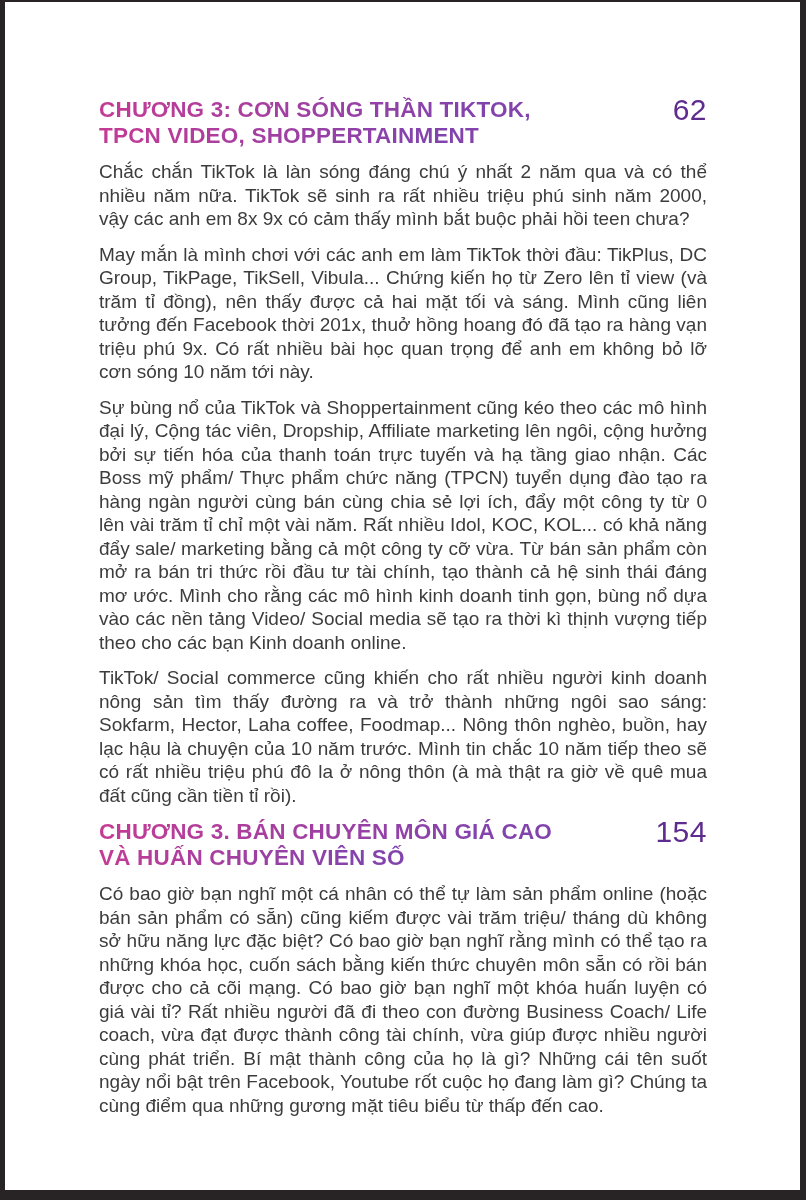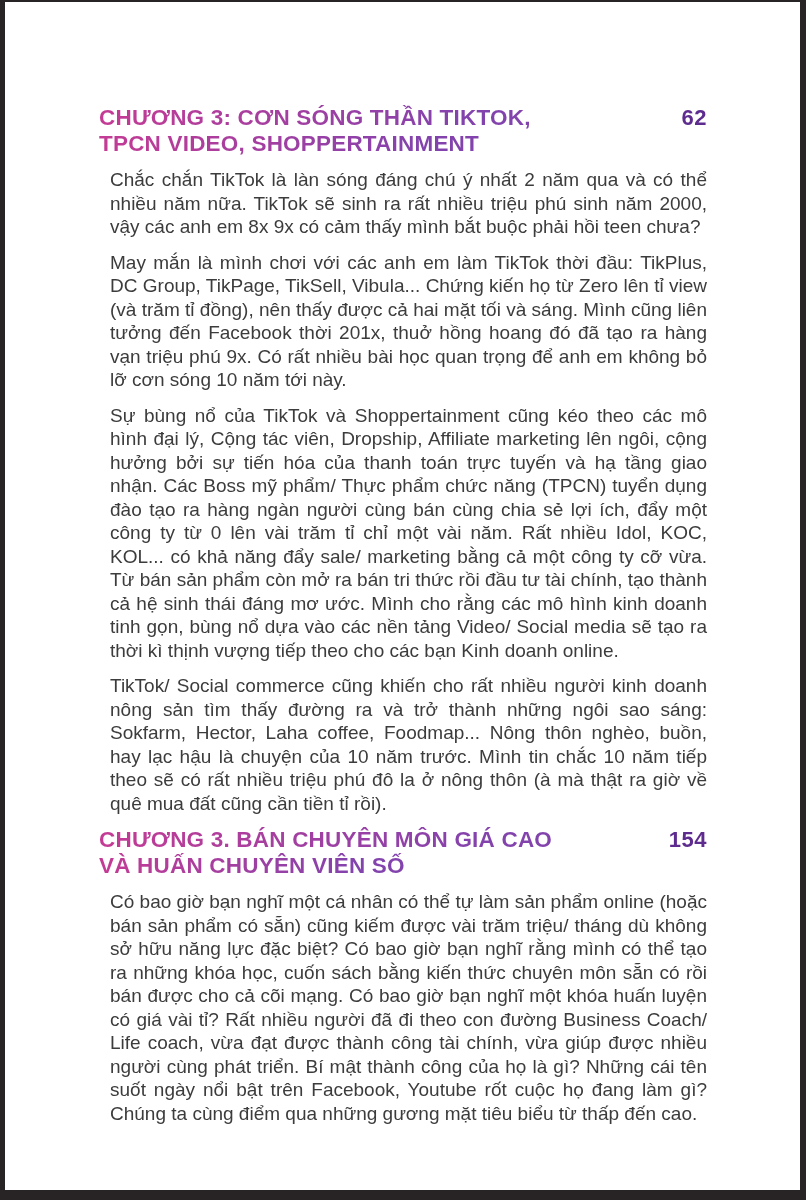--- a/index.html
+++ b/index.html
@@ -27,21 +27,21 @@
     top: 0;
     width: 608px;
     padding-top: 97px;
     box-sizing: border-box;
   }
 
   .chapter-head {
     display: flex;
     justify-content: space-between;
     align-items: flex-start;
-    margin: 8px 0 11px 0;
+    margin: 0 0 11px 0;
   }
   .chapter-title {
     margin: 0;
     font-size: 22.5px;
     font-weight: bold;
     line-height: 26px;
     letter-spacing: 0.2px;
   }
   .title-line {
     display: block;
@@ -51,31 +51,31 @@
     .title-line {
       background: linear-gradient(90deg, var(--grad-start, #c43b94) 0%, var(--grad-end, #8343ad) 85%);
       -webkit-background-clip: text;
       background-clip: text;
       color: transparent;
       width: -moz-fit-content;
       width: fit-content;
     }
   }
   .page-num {
-    font-size: 22px;
-    font-weight: bold;
+    font-size: 30px;
+    font-weight: normal;
     line-height: 26px;
     color: var(--pagenum-color, #5e2c8e);
     letter-spacing: 0.5px;
     flex: 0 0 auto;
     padding-left: 12px;
   }
 
   .body-par {
-    margin: 0 0 12px 11px;
+    margin: 0 0 12px 0;
     font-size: 19px;
     line-height: 23.5px;
     color: var(--body-color, #3c3c3c);
     text-align: justify;
   }
   .chapter-section + .chapter-section {
     margin-top: 9px;
   }
 </style>
 </head>

